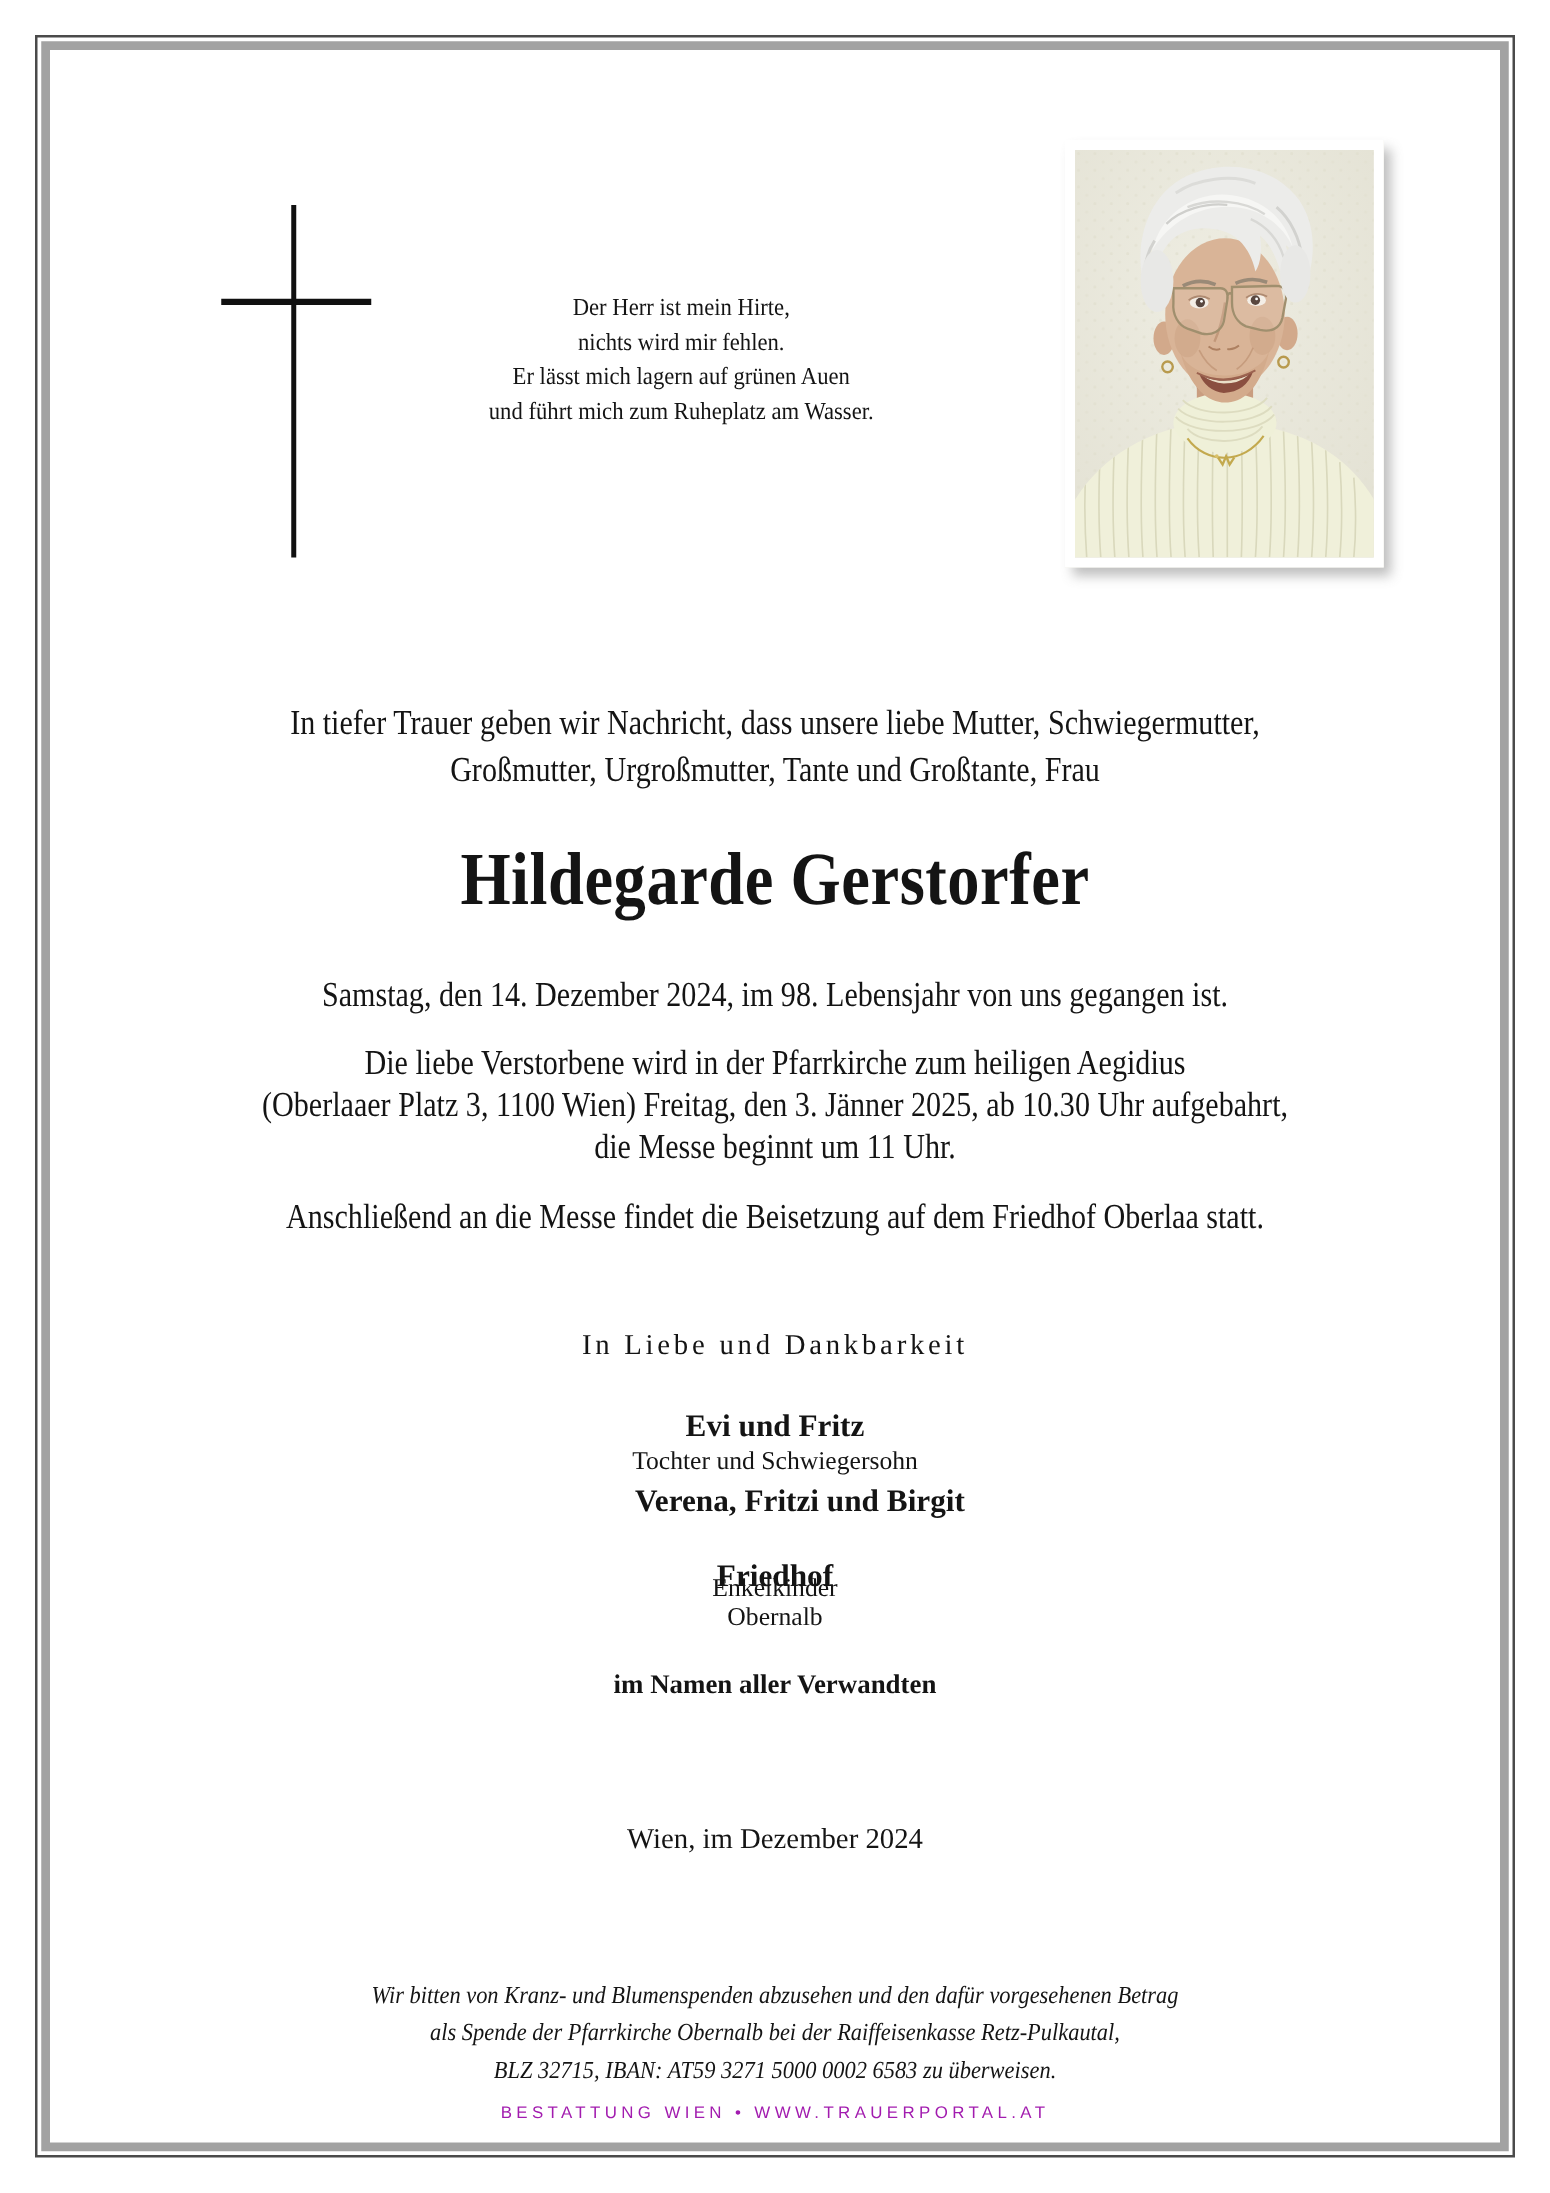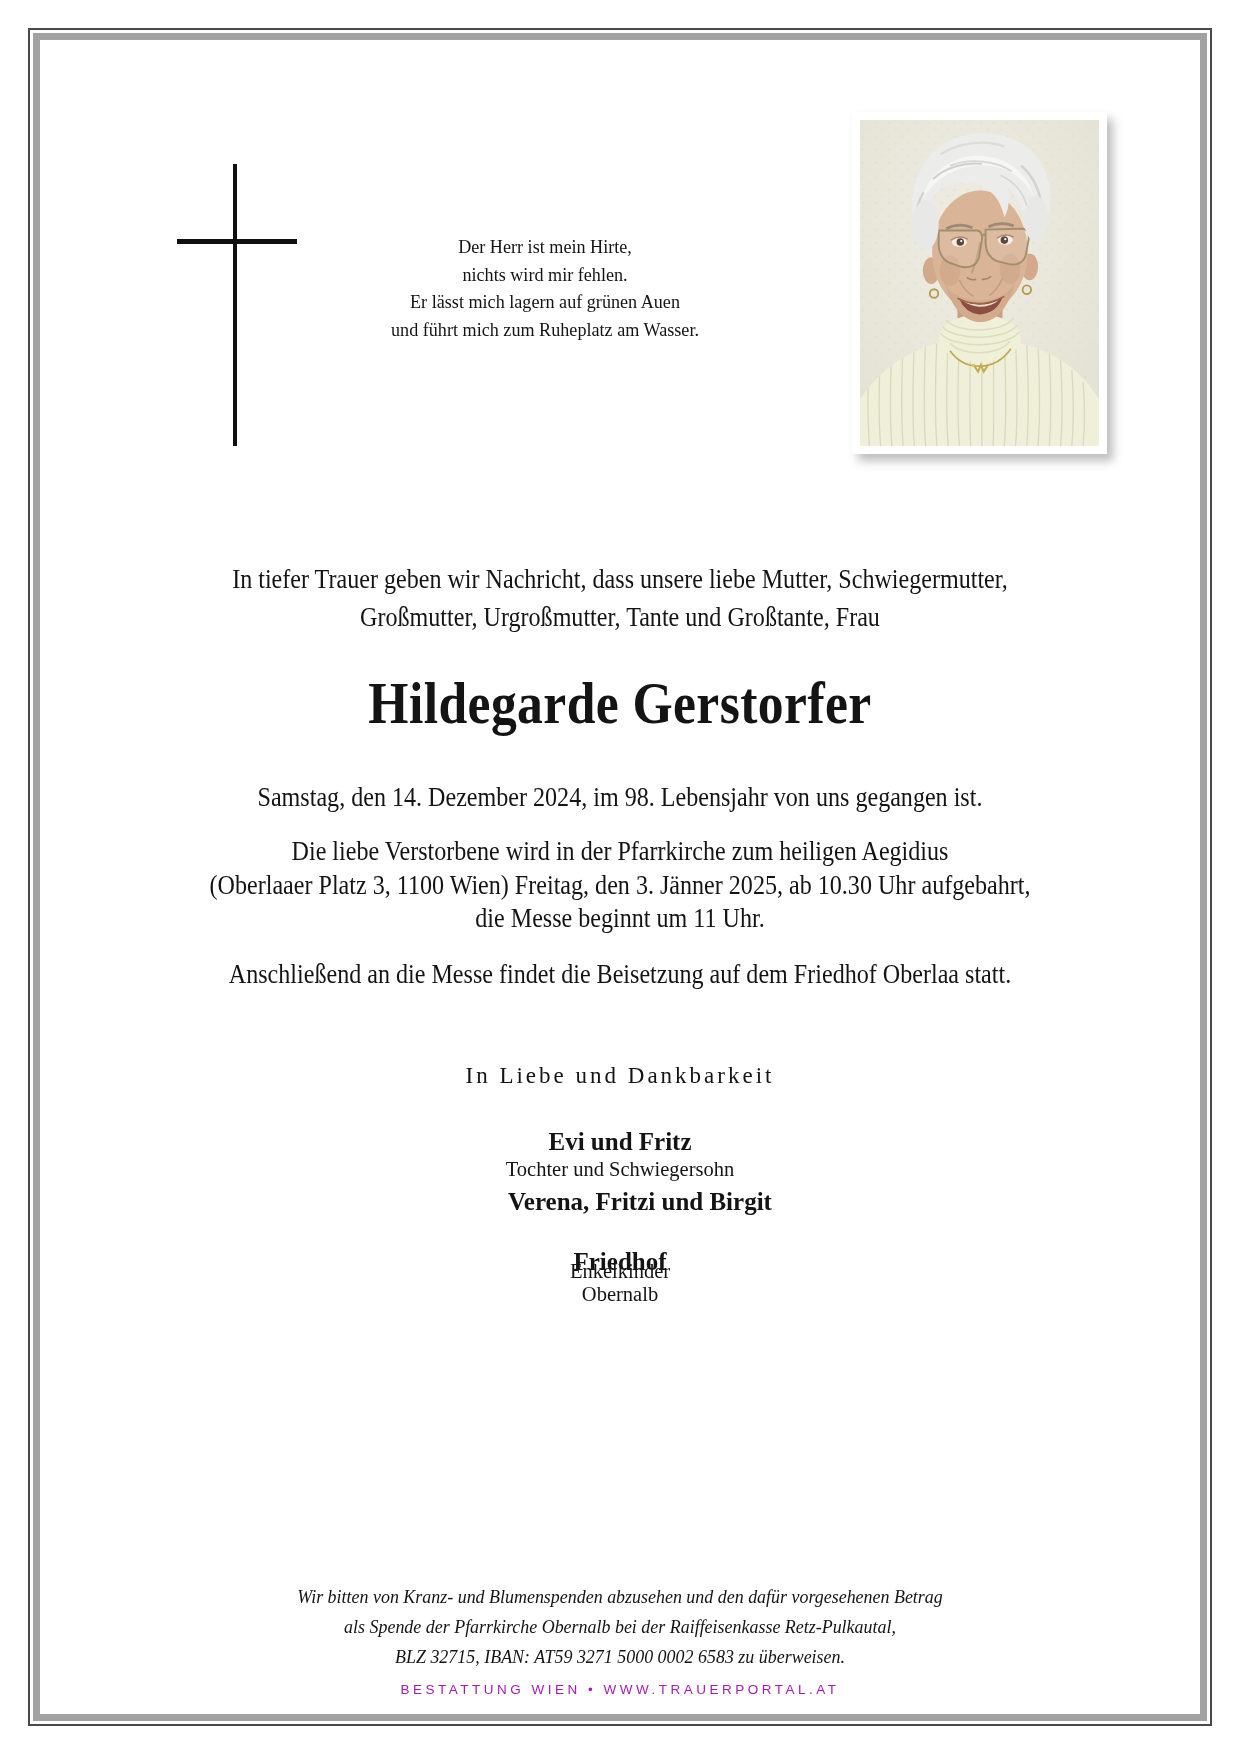--- a/index.html
+++ b/index.html
@@ -225,21 +225,23 @@
 
   <div class="abs closing">In Liebe und Dankbarkeit</div>
 
   <div class="abs evi m-name">Evi und Fritz</div>
   <div class="abs tochter m-relation">Tochter und Schwiegersohn</div>
   <div class="abs verena m-name">Verena, Fritzi und Birgit</div>
   <div class="abs enkel m-relation">Enkelkinder</div>
   <div class="abs raphael m-name">Friedhof</div>
   <div class="abs urenkel m-relation">Obernalb</div>
 
-
+  <div class="abs imnamen">im Namen aller Verwandten</div>
+
+  <div class="abs wien">Wien, im Dezember 2024</div>
 
   <div class="abs donation">
     <div>Wir bitten von Kranz- und Blumenspenden abzusehen und den dafür vorgesehenen Betrag</div>
     <div>als Spende der Pfarrkirche Obernalb bei der Raiffeisenkasse Retz-Pulkautal,</div>
     <div>BLZ 32715, IBAN: AT59 3271 5000 0002 6583 zu überweisen.</div>
   </div>
 
   <div class="abs footer">BESTATTUNG WIEN  •  WWW.TRAUERPORTAL.AT</div>
 
 </div>

